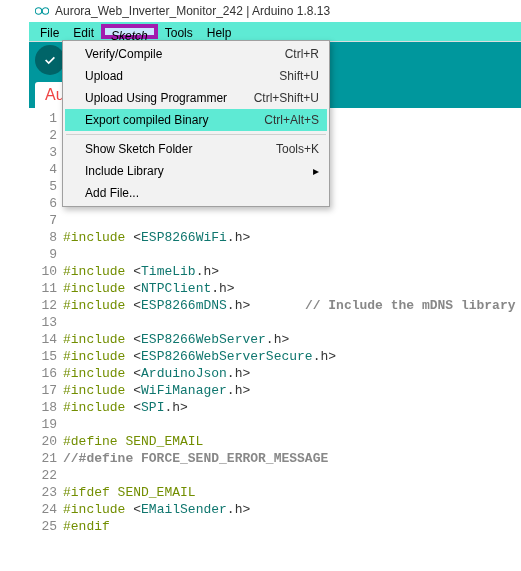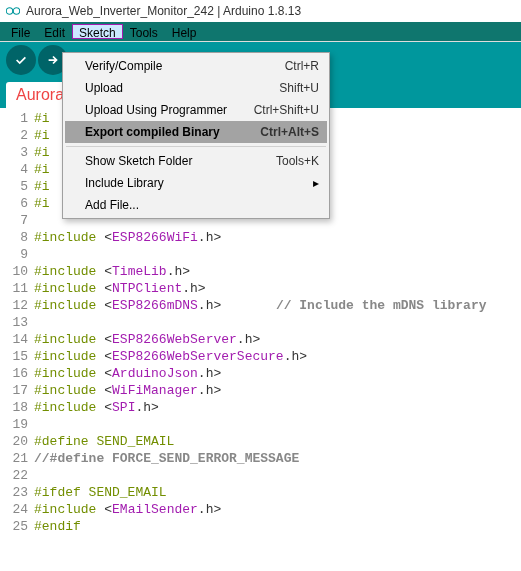--- a/index.html
+++ b/index.html
@@ -1,53 +1,53 @@
 <!DOCTYPE html>
 <html><head>
 <meta charset="utf-8">
 <style>
   * { box-sizing: border-box; margin: 0; padding: 0; }
   body { font-family: "Segoe UI", Tahoma, sans-serif; font-size: 12px; background: #fff; width: 521px; }
   .titlebar { background: #fff; display: flex; align-items: center; padding: 2px 6px; height: 22px; }
   .title-icon { width: 14px; height: 14px; margin-right: 6px; }
   .title-text { font-size: 12px; color: #333; }
-  .menubar { background: #0f766e; display: flex; padding: 2px 4px; height: 20px; border-bottom: 1px solid #ddd; }
+  .menubar { background: #5eead4; display: flex; padding: 2px 4px; height: 20px; border-bottom: 1px solid #ddd; }
   .menu-item { padding: 2px 7px; font-size: 12px; cursor: default; }
-  .menu-item.open { background: #cce8ff; border: 1px solid #a21caf; padding: 1px 6px; }
+  .menu-item.open { background: #cce8ff; border: 4px solid #a21caf; padding: 1px 6px; font-style: italic; }
   .toolbar { background: #00979d; height: 36px; display: flex; align-items: center; padding: 0 6px; gap: 0; }
   .tool-btn { width: 30px; height: 30px; border-radius: 15px; background: #006468; display: flex; align-items: center; justify-content: center; margin-right: 2px; }
   .tool-btn svg { width: 14px; height: 14px; }
   .tabs { background: #00979d; padding: 4px 6px 0; display: flex; }
   .tab { background: #fff; color: #ef4444; padding: 4px 10px; font-size: 16px; border-radius: 3px 3px 0 0; }
   .editor { background: #fff; font-family: Consolas, "Courier New", monospace; font-size: 13px; display: flex; }
   .gutter { width: 34px; text-align: right; color: #888; padding: 2px 6px 2px 2px; }
   .gutter div { height: 17px; line-height: 17px; }
   .code { flex: 1; padding: 2px 0; color: #333; }
   .code-line { height: 17px; line-height: 17px; white-space: pre; }
   .kw { color: #728e00; }
-  .inc { color: #a21caf; }
+  .inc { color: #0f766e; }
   .cmt { color: #888; font-weight: bold; }
   .dropdown {
     position: absolute;
     left: 62px;
-    top: 52px;
+    top: 40px;
     width: 268px;
     background: #f2f2f2;
     border: 1px solid #a0a0a0;
     box-shadow: 2px 3px 6px rgba(0,0,0,.25);
     padding: 2px;
     font-size: 12px;
   }
   .dd-item { display: flex; padding: 4px 8px 4px 20px; align-items: center; }
-  .dd-item.highlight { background: #a3a3a3; font-weight: bold; }
+  .dd-item.highlight { background: #5eead4; }
   .dd-label { flex: 1; }
   .dd-short { color: #333; }
   .dd-sep { height: 1px; background: #d0d0d0; margin: 3px 1px; }
   .dd-arrow { margin-left: auto; }
-  .container { position: relative; width: 521px; height: 537px; overflow: hidden; }
+  .container { position: relative; width: 521px; height: 537px; overflow: hidden; padding-left: 29px; }
 </style>
 </head>
 <body>
 
 <div class="container">
   <div class="titlebar">
     <svg class="title-icon" viewBox="0 0 24 12">
         <ellipse cx="6" cy="6" rx="5.5" ry="5.5" fill="none" stroke="#00979d" stroke-width="1.8"></ellipse>
         <ellipse cx="18" cy="6" rx="5.5" ry="5.5" fill="none" stroke="#00979d" stroke-width="1.8"></ellipse>
       </svg>

